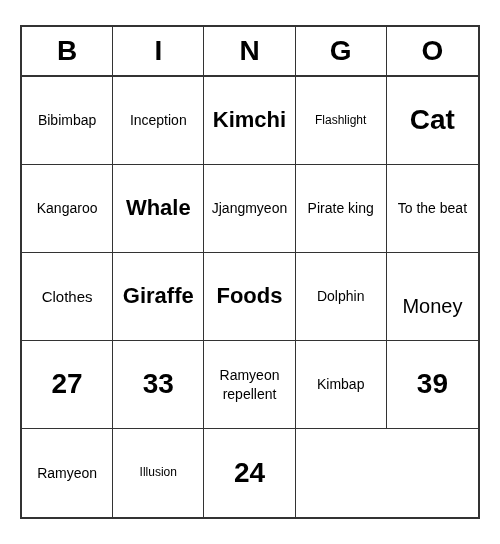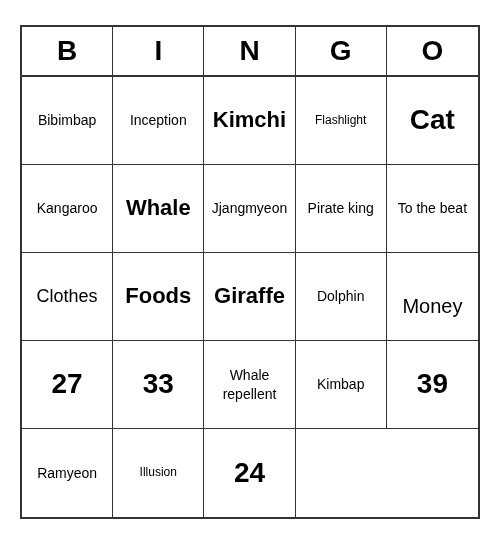--- a/index.html
+++ b/index.html
@@ -124,42 +124,42 @@
       <div class="cell">
         <span style="font-size: 14px;">Jjangmyeon</span>
       </div>
       <div class="cell">
         <span style="font-size: 14px;">Pirate king</span>
       </div>
       <div class="cell">
         <span style="font-size: 14px;">To the beat</span>
       </div>
       <div class="cell">
-        <span style="font-size: 18px;">Clothes</span>
+        <span style="font-size: 15px;">Clothes</span>
+      </div>
+      <div class="cell">
+        <span class="large">Giraffe</span>
       </div>
       <div class="cell">
         <span class="large">Foods</span>
-      </div>
-      <div class="cell">
-        <span class="large">Giraffe</span>
       </div>
       <div class="cell">
         <span style="font-size: 14px;">Dolphin</span>
       </div>
       <div class="cell">
         <span style="font-size: 20px; margin-top: 19px;">Money</span>
       </div>
       <div class="cell">
         <span class="xlarge">27</span>
       </div>
       <div class="cell">
         <span class="xlarge">33</span>
       </div>
       <div class="cell">
-        <span style="font-size: 14px;">Whale repellent</span>
+        <span style="font-size: 14px;">Ramyeon repellent</span>
       </div>
       <div class="cell">
         <span style="font-size: 14px;">Kimbap</span>
       </div>
       <div class="cell">
         <span class="xlarge">39</span>
       </div>
       <div class="cell">
         <span style="font-size: 14px;">Ramyeon</span>
       </div>

